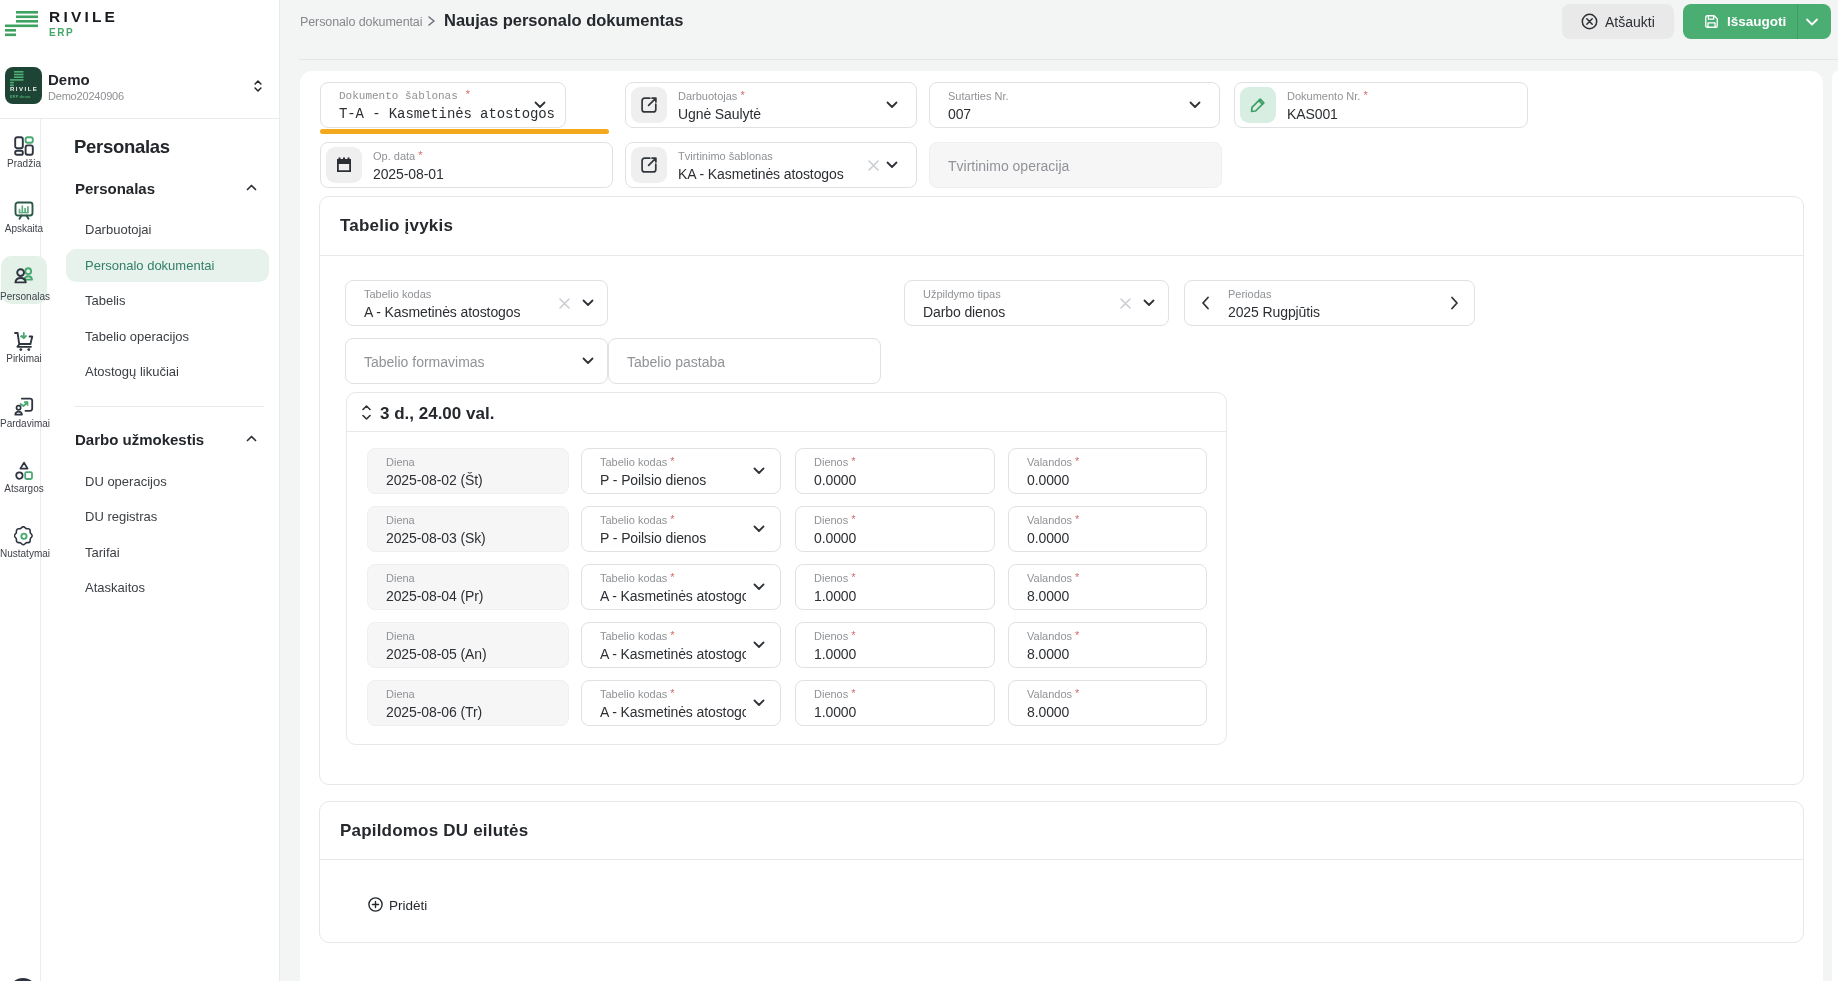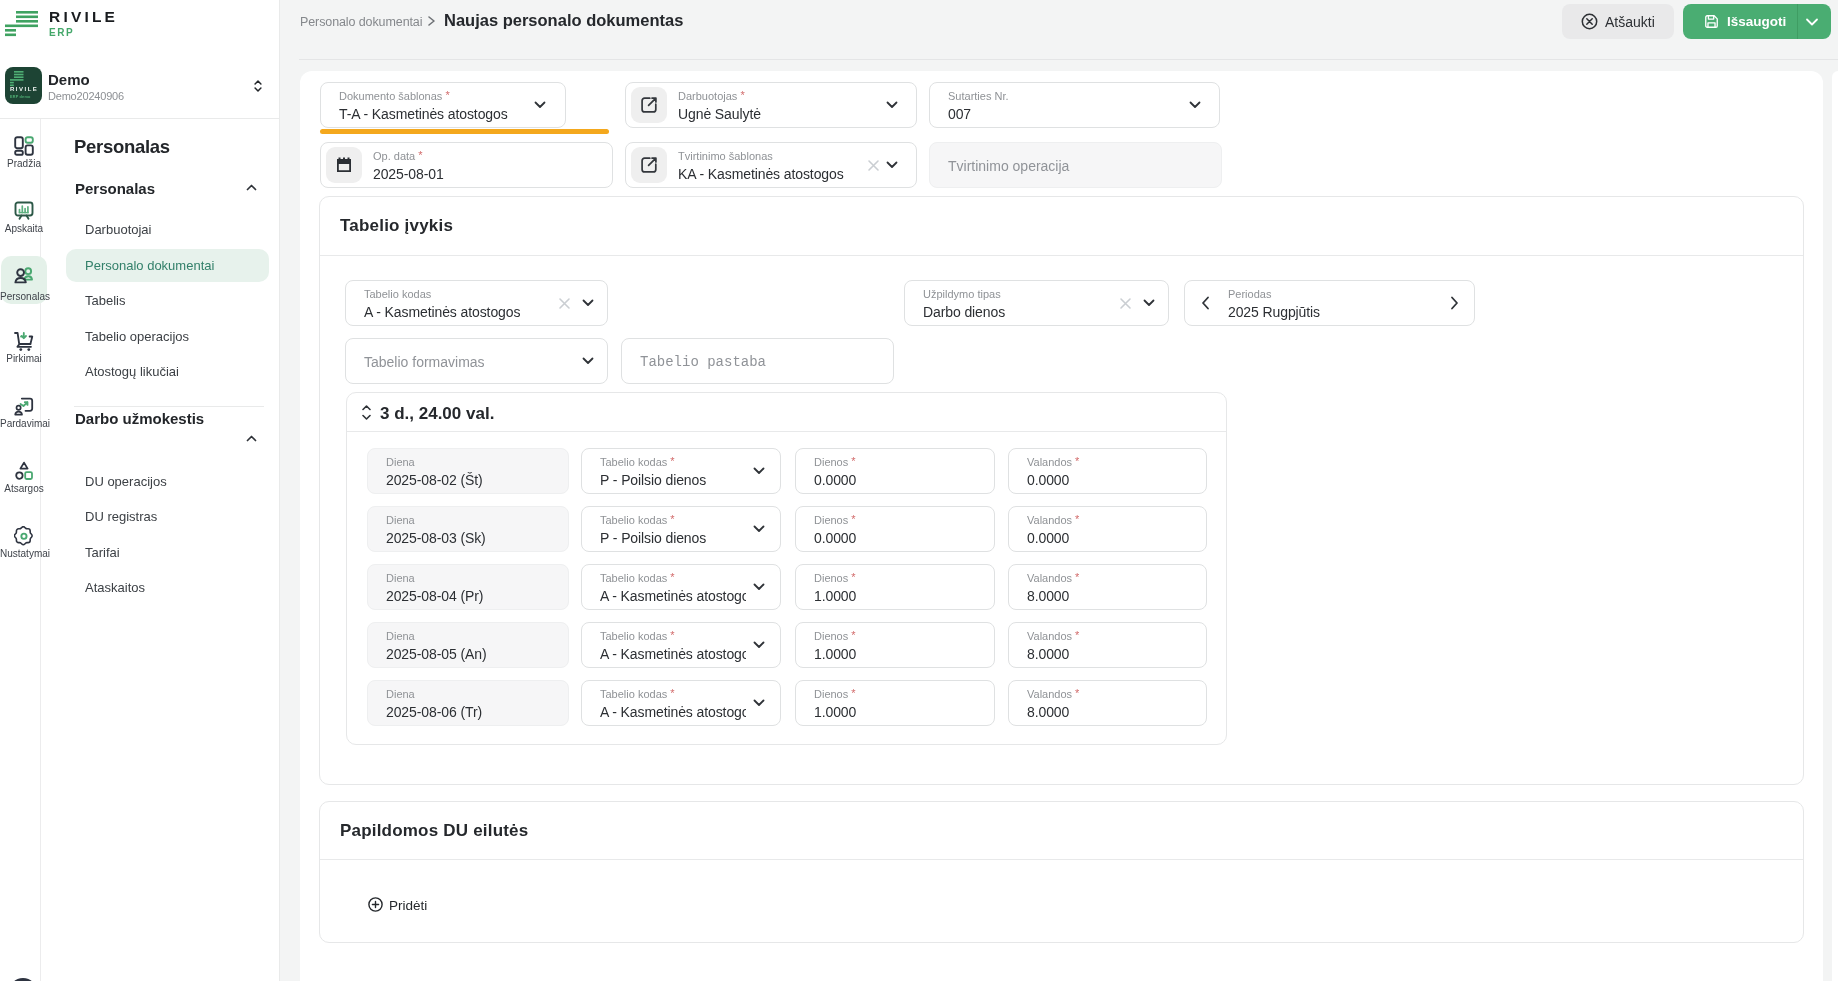--- a/index.html
+++ b/index.html
@@ -168,21 +168,21 @@
   <div class="secHead" style="top:180px">Personalas</div>
   <svg class="secChev" style="top:184px" width="11" height="7" viewBox="0 0 11 7" fill="none" stroke="#2e3238" stroke-width="1.7" stroke-linecap="round" stroke-linejoin="round">
       <path d="M1.5 5.5 L5.5 1.5 L9.5 5.5"></path>
     </svg>
   <div class="navItem" style="top:213px">Darbuotojai</div>
   <div class="navItem sel" style="top:249px">Personalo dokumentai</div>
   <div class="navItem" style="top:284px">Tabelis</div>
   <div class="navItem" style="top:320px">Tabelio operacijos</div>
   <div class="navItem" style="top:355px">Atostogų likučiai</div>
   <div id="navDiv"></div>
-  <div class="secHead" style="top:410px">Darbo užmokestis</div>
+  <div class="secHead" style="top:431px">Darbo užmokestis</div>
   <svg class="secChev" style="top:435px" width="11" height="7" viewBox="0 0 11 7" fill="none" stroke="#2e3238" stroke-width="1.7" stroke-linecap="round" stroke-linejoin="round">
       <path d="M1.5 5.5 L5.5 1.5 L9.5 5.5"></path>
     </svg>
   <div class="navItem" style="top:465px">DU operacijos</div>
   <div class="navItem" style="top:500px">DU registras</div>
   <div class="navItem" style="top:536px">Tarifai</div>
   <div class="navItem" style="top:571px">Ataskaitos</div>
   <div id="helpCircle"></div>
 </div>
 <div id="crumb1">Personalo dokumentai</div>
@@ -205,21 +205,21 @@
       <path d="M4.5 15 L4.5 10 L12.5 10 L12.5 15"></path>
     </svg>
   <span class="txt">Išsaugoti</span>
   <span class="sep"></span>
   <svg class="ch" width="14" height="9" viewBox="0 0 14 9" fill="none" stroke="#fff" stroke-width="1.8" stroke-linecap="round" stroke-linejoin="round">
       <path d="M2 1.5 L7 6.5 L12 1.5"></path>
     </svg>
 </div>
 <div style="position:absolute; left:1832px; top:71px; width:6px; height:910px; background:#fff; border-radius:12px 0 0 0;"></div>
 <div id="panel">
-  <div class="f ic0" style="left:20px; top:11px; width:246px;">
+  <div class="f ic0" style="left:20px; top:11px; width:246px;font-family:Liberation Mono, monospace;">
     <span class="lbl">Dokumento šablonas <b>*</b></span>
       <span class="val">T-A - Kasmetinės atostogos</span>
     <svg class="chev" style="right:19px" width="12" height="8" viewBox="0 0 12 8" fill="none" stroke="#2f3338" stroke-width="1.8" stroke-linecap="round" stroke-linejoin="round">
         <path d="M1.5 1.5 L6 6 L10.5 1.5"></path>
       </svg>
   </div>
   <div id="obar"></div>
   <div class="f ic" style="left:325px; top:11px; width:292px;padding-left:36px;">
     <span class="isq">
         <svg width="20" height="20" viewBox="0 0 20 20" fill="none" stroke="#33373c" stroke-width="1.7" stroke-linecap="round" stroke-linejoin="round">
@@ -232,20 +232,30 @@
     <svg class="chev" style="right:18px" width="12" height="8" viewBox="0 0 12 8" fill="none" stroke="#2f3338" stroke-width="1.8" stroke-linecap="round" stroke-linejoin="round">
         <path d="M1.5 1.5 L6 6 L10.5 1.5"></path>
       </svg>
   </div>
   <div class="f" style="left:629px; top:11px; width:291px;">
     <span class="lbl">Sutarties Nr.</span>
       <span class="val">007</span>
     <svg class="chev" style="right:18px" width="12" height="8" viewBox="0 0 12 8" fill="none" stroke="#2f3338" stroke-width="1.8" stroke-linecap="round" stroke-linejoin="round">
         <path d="M1.5 1.5 L6 6 L10.5 1.5"></path>
       </svg>
+  </div>
+  <div class="f ic" style="left:934px; top:11px; width:294px;">
+    <span class="isq grn">
+        <svg width="20" height="20" viewBox="0 0 20 20" fill="none" stroke="#3e9e66" stroke-width="1.7" stroke-linecap="round" stroke-linejoin="round">
+          <path d="M12.2 4.2 L15.8 7.8 L7.6 16 L3.6 16.4 L4 12.4 Z"></path>
+          <path d="M10.8 5.6 L14.4 9.2"></path>
+        </svg>
+      </span>
+    <span class="lbl">Dokumento Nr. <b>*</b></span>
+      <span class="val">KAS001</span>
   </div>
   <div class="f ic" style="left:20px; top:71px; width:293px;">
     <span class="isq">
         <svg width="20" height="20" viewBox="0 0 20 20">
           <path fill="#2b2f34" d="M3 4 H17 V9 H3 Z M4.5 2.5 H6.5 V5 H4.5 Z M9 2.5 H11 V5 H9 Z M13.5 2.5 H15.5 V5 H13.5 Z"></path>
           <path fill="none" stroke="#2b2f34" stroke-width="1.8" d="M3.9 6 H16.1 V16.2 H3.9 Z"></path>
         </svg>
       </span>
     <span class="lbl">Op. data <b>*</b></span>
       <span class="val">2025-08-01</span>
@@ -302,21 +312,21 @@
       <svg style="position:absolute; right:15px; top:15px;" width="9" height="14" viewBox="0 0 9 14" fill="none" stroke="#2f3338" stroke-width="1.8" stroke-linecap="round" stroke-linejoin="round">
           <path d="M2 1.5 L7 7 L2 12.5"></path>
         </svg>
     </div>
     <div class="f" style="left:25px; top:141px; width:263px;">
       <span class="ph">Tabelio formavimas</span>
       <svg class="chev" style="right:13px" width="12" height="8" viewBox="0 0 12 8" fill="none" stroke="#2f3338" stroke-width="1.8" stroke-linecap="round" stroke-linejoin="round">
           <path d="M1.5 1.5 L6 6 L10.5 1.5"></path>
         </svg>
     </div>
-    <div class="f" style="left:301px; top:141px; width:273px;font-family:Liberation Mono, monospace;">
+    <div class="f" style="left:288px; top:141px; width:273px;">
       <span class="ph">Tabelio pastaba</span>
     </div>
     <div id="ibox">
       <svg style="position:absolute; left:14px; top:12px;" width="11" height="15" viewBox="0 0 11 15" fill="none" stroke="#2f3338" stroke-width="1.6" stroke-linecap="round" stroke-linejoin="round">
           <path d="M2 4.5 L5.5 1 L9 4.5"></path>
           <path d="M2 10.5 L5.5 14 L9 10.5"></path>
         </svg>
       <div style="position:absolute; left:33px; top:11px; font-size:17px; font-weight:700; color:#25282c;">3 d., 24.00 val.</div>
       <div class="hr" style="top:38px"></div>
 

